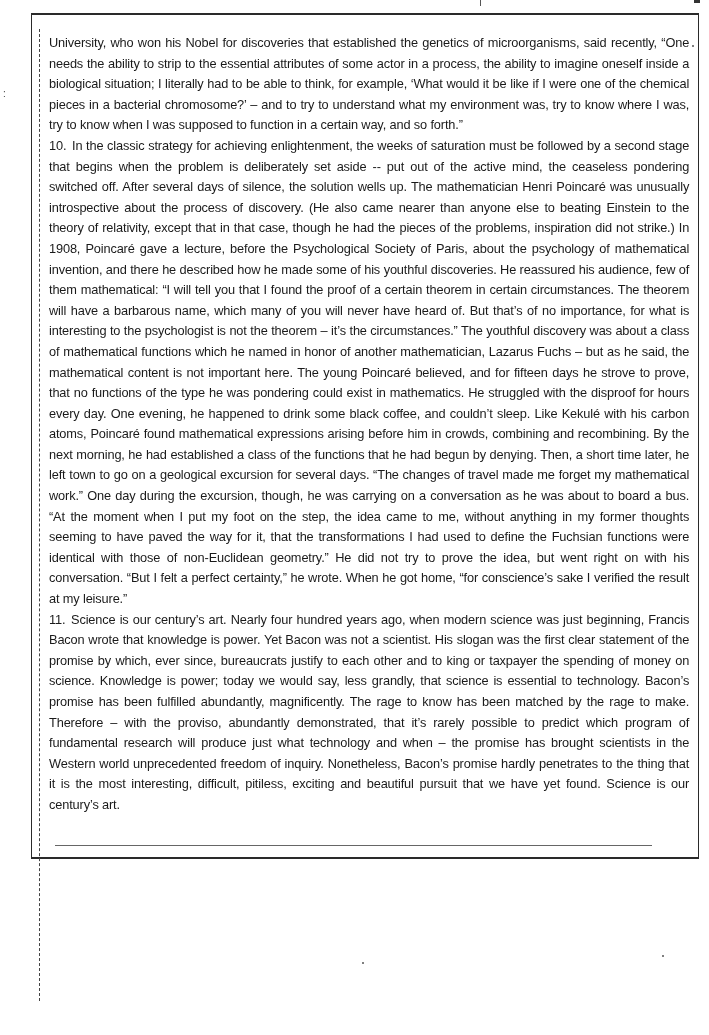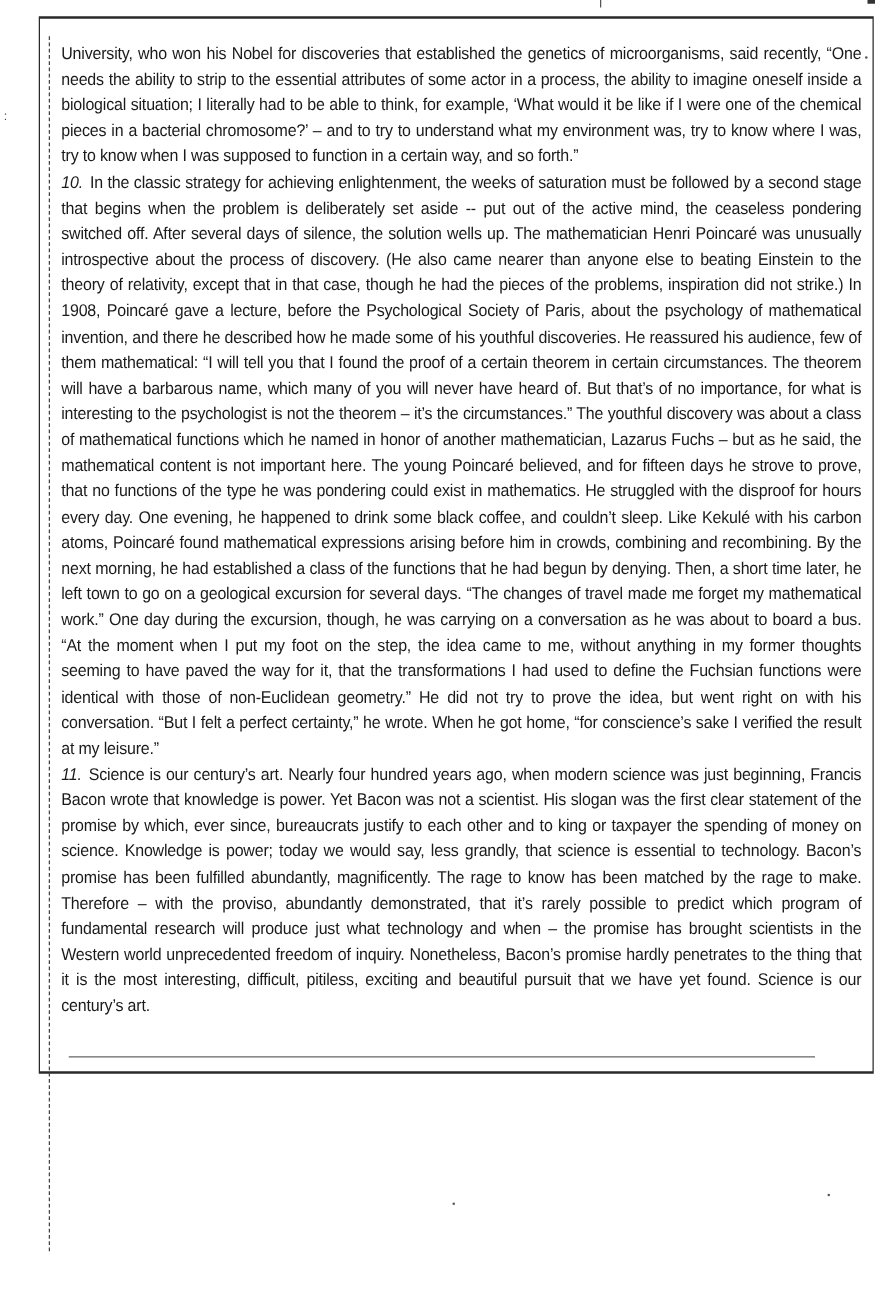--- a/index.html
+++ b/index.html
@@ -61,21 +61,20 @@
       letter-spacing: -0.15px;
       transform: scaleX(0.94);
       transform-origin: left top;
       width: 681px;
     }
     .content p {
       margin: 0;
     }
     .para-num {
       margin-right: 6px;
-      font-style: italic;
     }
     .bottom-rule {
       position: absolute;
       left: 23px;
       bottom: 11px;
       width: 597px;
       height: 1px;
       background: #666;
     }
     .speck {

